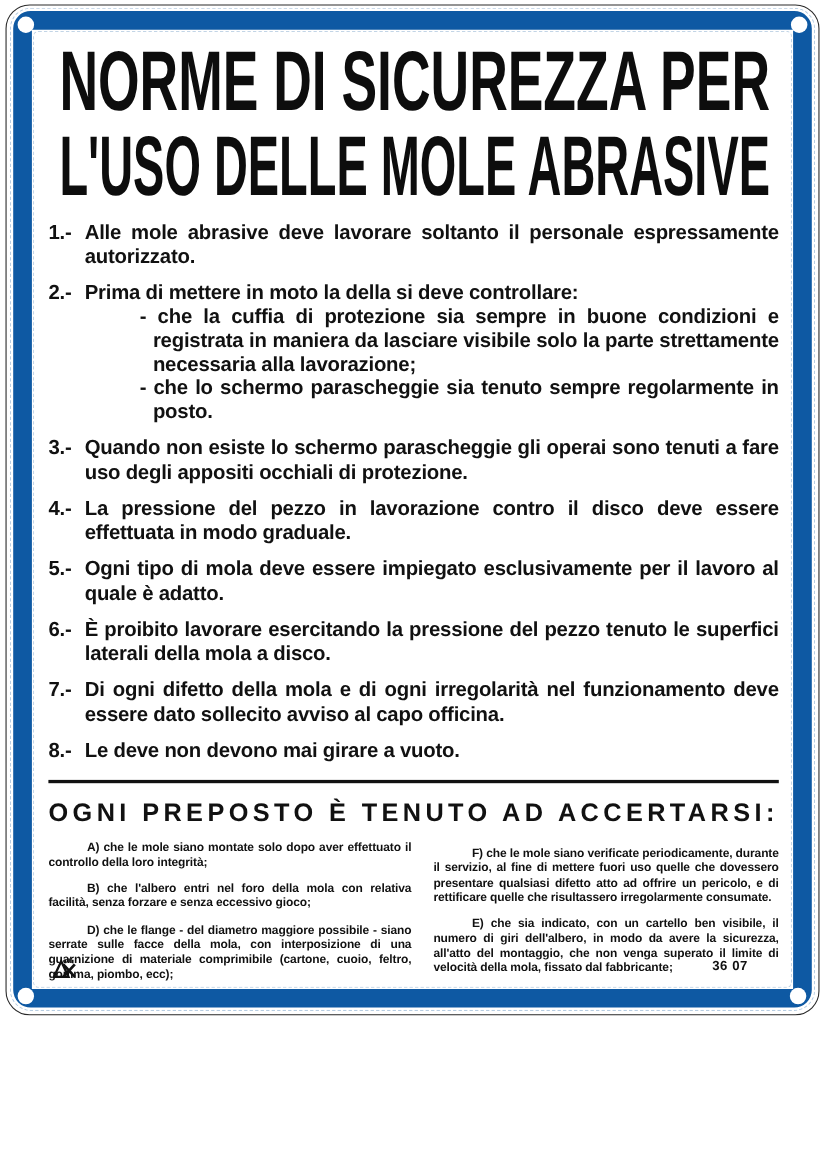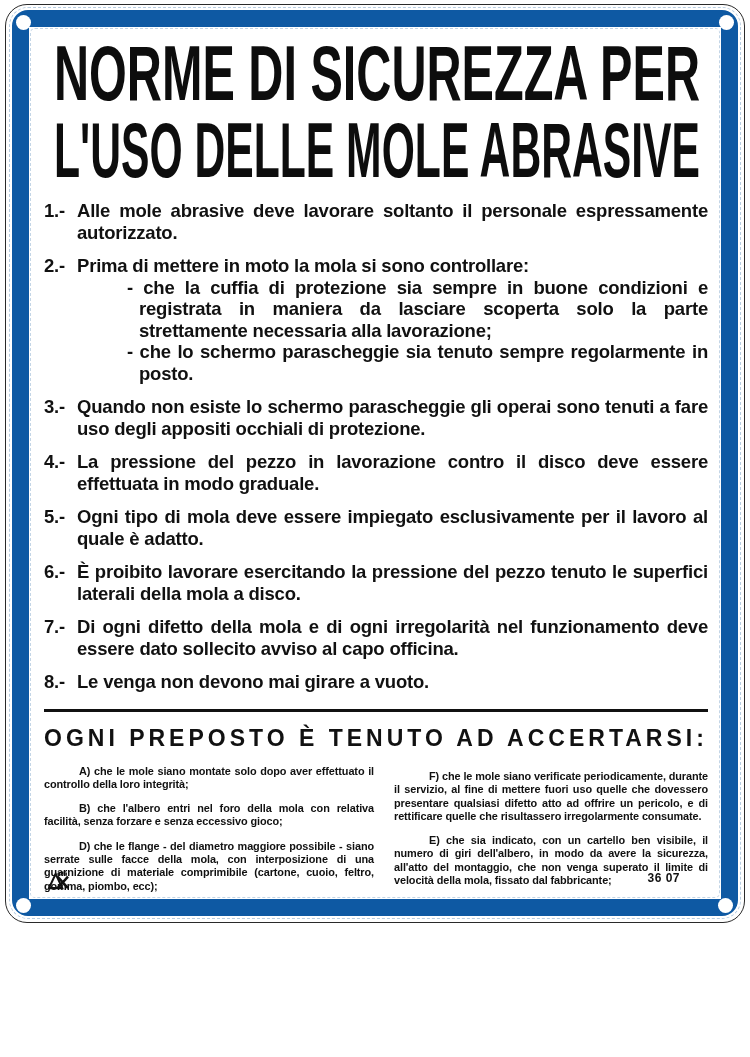--- a/index.html
+++ b/index.html
@@ -33,21 +33,21 @@
   .rule{position:relative;padding-left:33px;text-align:justify;margin-top:12px;}
   .rule:first-child{margin-top:0;}
   .rule-num{position:absolute;left:0;top:0;}
   .bullets{margin-left:50px;}
   .bullet{padding-left:12px;text-indent:-12px;text-align:justify;}
   .bullet::before{content:"- ";}
 
   .rule-line{border:0;border-top:3.5px solid #111;margin:16px 0 0 0;}
 
   .supervisor-heading{margin:13px 0 13px 0;font-size:23px;font-weight:bold;
-    letter-spacing:4px;text-align:left;white-space:nowrap;}
+    letter-spacing:4px;text-align:center;white-space:nowrap;}
 
   .cols{display:flex;align-items:center;}
   .col{font-size:10.9px;line-height:13.3px;font-weight:bold;text-align:justify;
     letter-spacing:-0.1px;}
   .col p{margin:0 0 11px 0;text-indent:35px;}
   .col-left{width:330px;}
   .col-right{flex:1;}
   .col-divider{width:2px;border-left:1.5px solid #111;border-right:1.5px solid #111;
     margin:2px 8px 6px 8px;}
 
@@ -79,23 +79,23 @@
 
     <div class="rules">
 
       <div class="rule">
         <span class="rule-num">1.-</span>
         <span>Alle mole abrasive deve lavorare soltanto il personale espressamente autorizzato.</span>
       </div>
 
       <div class="rule">
         <span class="rule-num">2.-</span>
-        <span>Prima di mettere in moto la mola si sono controllare:</span>
+        <span>Prima di mettere in moto la della si deve controllare:</span>
         <div class="bullets">
-          <div class="bullet">che la cuffia di protezione sia sempre in buone condizioni e registrata in maniera da lasciare scoperta solo la parte strettamente necessaria alla lavorazione;</div>
+          <div class="bullet">che la cuffia di protezione sia sempre in buone condizioni e registrata in maniera da lasciare visibile solo la parte strettamente necessaria alla lavorazione;</div>
           <div class="bullet">che lo schermo parascheggie sia tenuto sempre regolarmente in posto.</div>
         </div>
       </div>
 
       <div class="rule">
         <span class="rule-num">3.-</span>
         <span>Quando non esiste lo schermo parascheggie gli operai sono tenuti a fare uso degli appositi occhiali di protezione.</span>
       </div>
 
       <div class="rule">
@@ -113,21 +113,21 @@
         <span>È proibito lavorare esercitando la pressione del pezzo tenuto le superfici laterali della mola a disco.</span>
       </div>
 
       <div class="rule">
         <span class="rule-num">7.-</span>
         <span>Di ogni difetto della mola e di ogni irregolarità nel funzionamento deve essere dato sollecito avviso al capo officina.</span>
       </div>
 
       <div class="rule">
         <span class="rule-num">8.-</span>
-        <span>Le venga non devono mai girare a vuoto.</span>
+        <span>Le deve non devono mai girare a vuoto.</span>
       </div>
 
     </div>
 
     <hr class="rule-line">
 
     <div class="supervisor-heading">OGNI PREPOSTO È TENUTO AD ACCERTARSI:</div>
 
     <div class="cols">
       <div class="col col-left">

